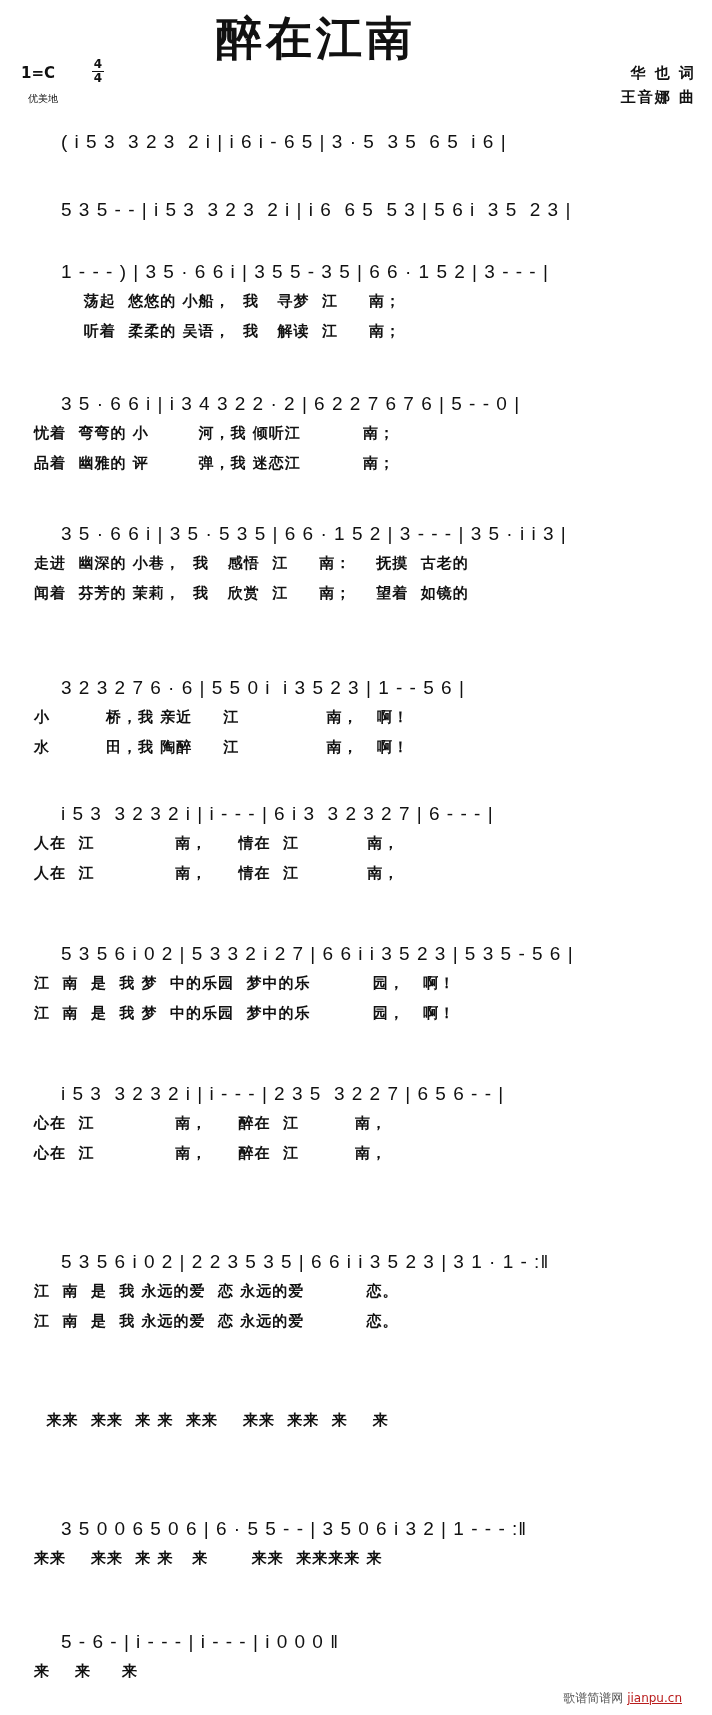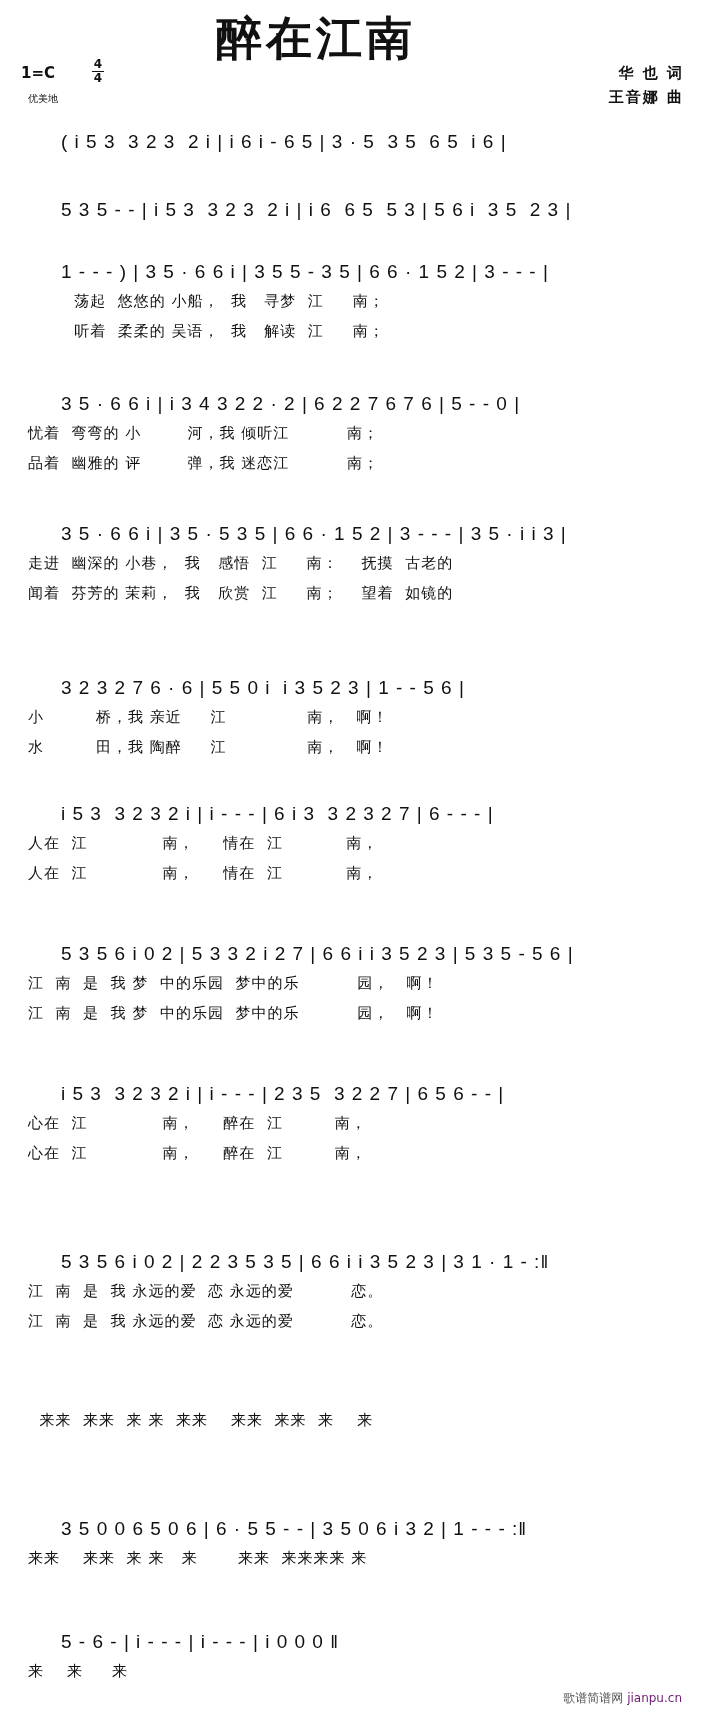--- a/index.html
+++ b/index.html
@@ -5,27 +5,27 @@
   html, body { margin: 0; padding: 0; background: #ffffff; }
   body { width: 712px; height: 1715px; position: relative; overflow: hidden;
          font-family: "DejaVu Sans", sans-serif; color: #111; }
   .title { position: absolute; left: 0; width: 632px; top: 8px; text-align: center;
            font-family: "DejaVu Serif", serif; font-size: 46px; font-weight: bold; letter-spacing: 4px; }
   .key { position: absolute; left: 21px; top: 64px; font-size: 15px; font-weight: bold; }
   .meter { position: absolute; left: 92px; top: 58px; font-size: 12px; font-weight: bold;
            display: flex; flex-direction: column; align-items: center; line-height: 13px; }
   .meter .bar { width: 12px; height: 1px; background: #111; }
   .tempo { position: absolute; left: 28px; top: 92px; font-size: 10px; font-weight: normal; }
-  .credit { position: absolute; right: 28px; font-size: 15px; font-weight: bold; text-align: left; letter-spacing: 2px; }
+  .credit { position: absolute; right: 16px; font-size: 15px; font-weight: bold; text-align: left; letter-spacing: 2px; }
   .staff { position: absolute; left: 28px; width: 660px; }
   .notes { font-family: "Liberation Sans", sans-serif; font-weight: normal; font-size: 19px;
            white-space: pre; letter-spacing: 1px; height: 28px; line-height: 28px; margin-left: 33px; }
-  .lyric { font-size: 15px; white-space: pre; height: 30px; line-height: 30px; font-weight: normal; letter-spacing: 1px; }
+  .lyric { font-size: 15px; white-space: pre; height: 30px; line-height: 30px; font-weight: bold; letter-spacing: 1px; margin-left: 6px; }
   .watermark { position: absolute; right: 30px; bottom: 8px; font-size: 12px; color: #555; }
-  .watermark .site { color: #701a75; }
+  .watermark .site { color: #b91c1c; text-decoration: underline; }
 </style>
 </head>
 <body>
 
 <div class="title">醉在江南</div>
 <div class="key">1=C</div>
 <div class="meter">
   <span>4</span>
   <span class="bar"></span>
   <span>4</span>

